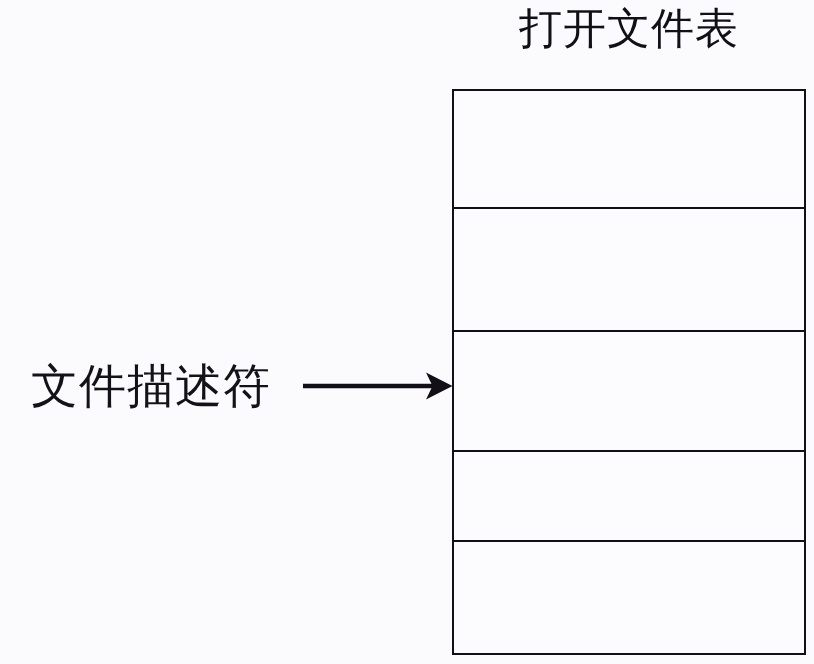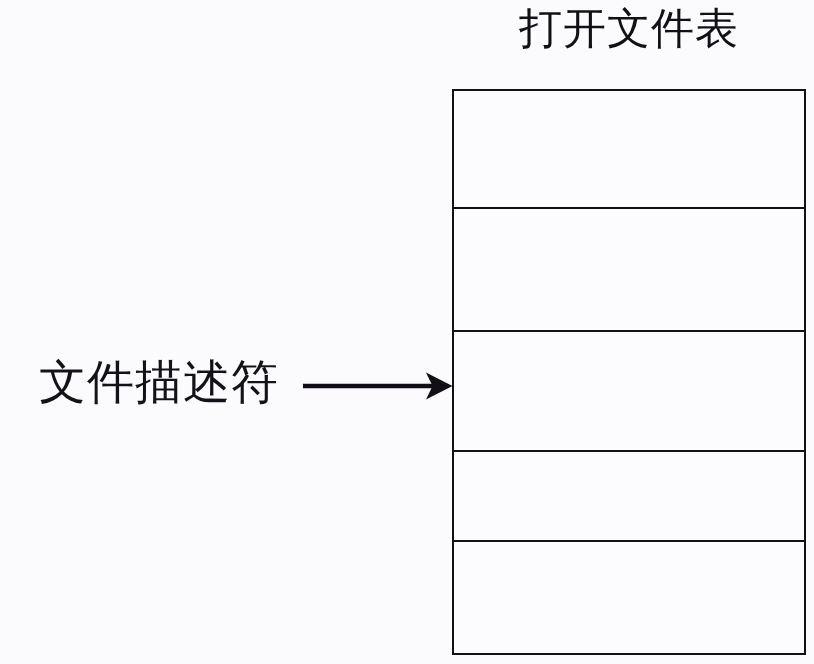--- a/index.html
+++ b/index.html
@@ -63,28 +63,27 @@
   }
   .table-row + .table-row {
     border-top: 2.5px solid #121016;
   }
 
   
   .fd-label {
     position: absolute;
     left: 31px;
     top: 357px;
-    font-family: Liberation Mono, monospace;
+    font-family: Liberation Sans, sans-serif;
     font-size: 47px;
     line-height: 58px;
     font-weight: 400;
     color: #141219;
     letter-spacing: 1px;
     white-space: nowrap;
-    margin-left: 8px;
   }
 
   
   .arrow-svg {
     position: absolute;
     left: 295px;
     top: 362px;
     width: 165px;
     height: 50px;
     overflow: visible;

